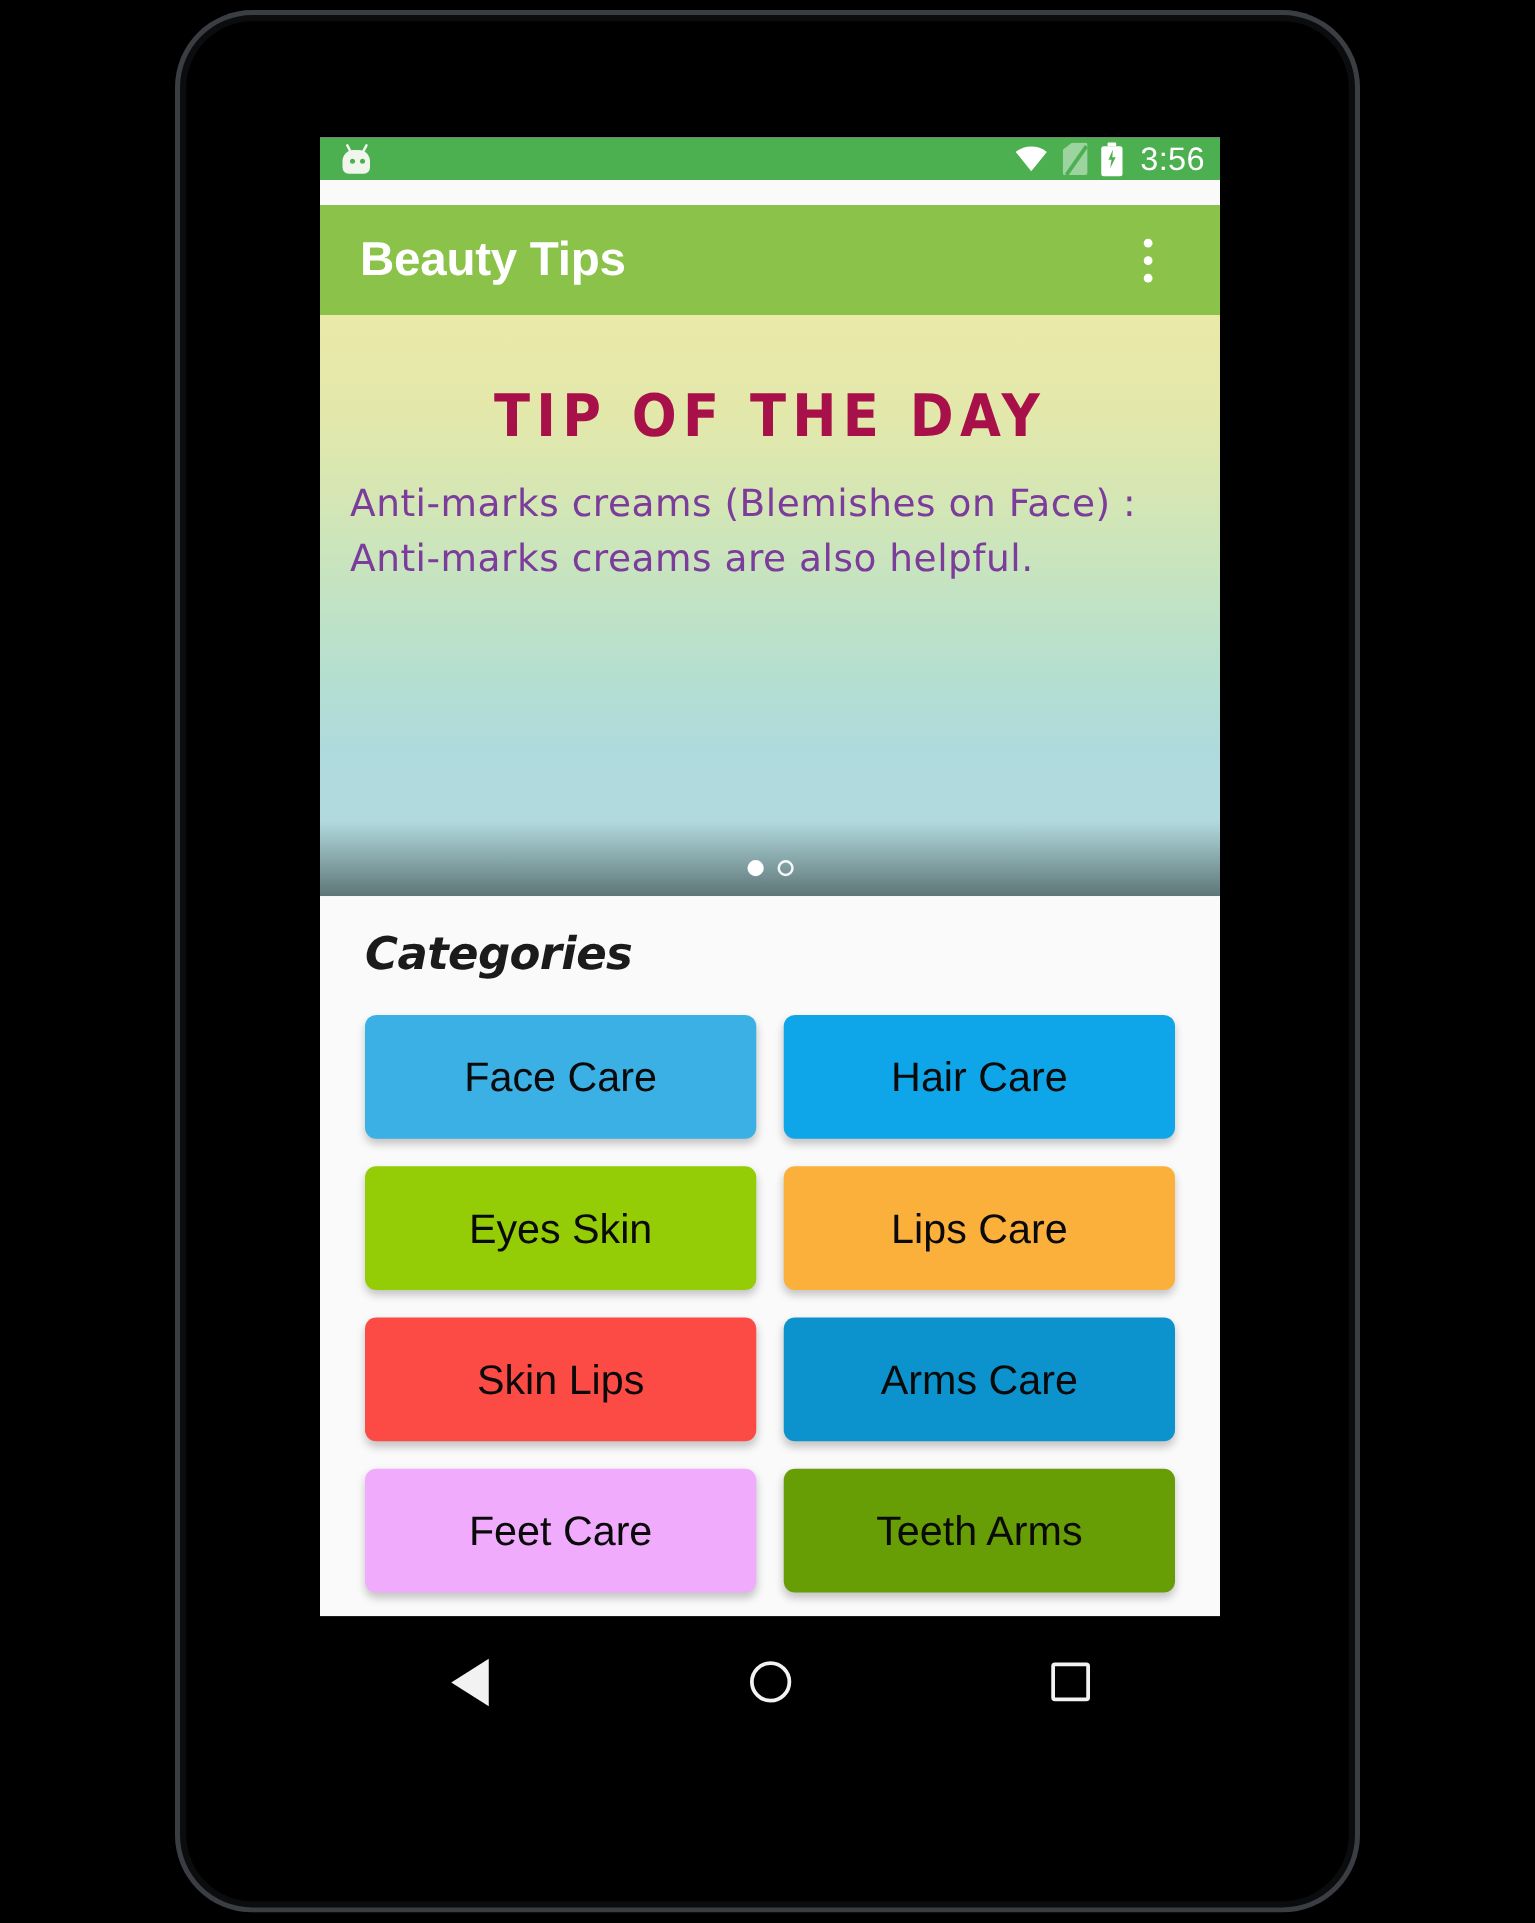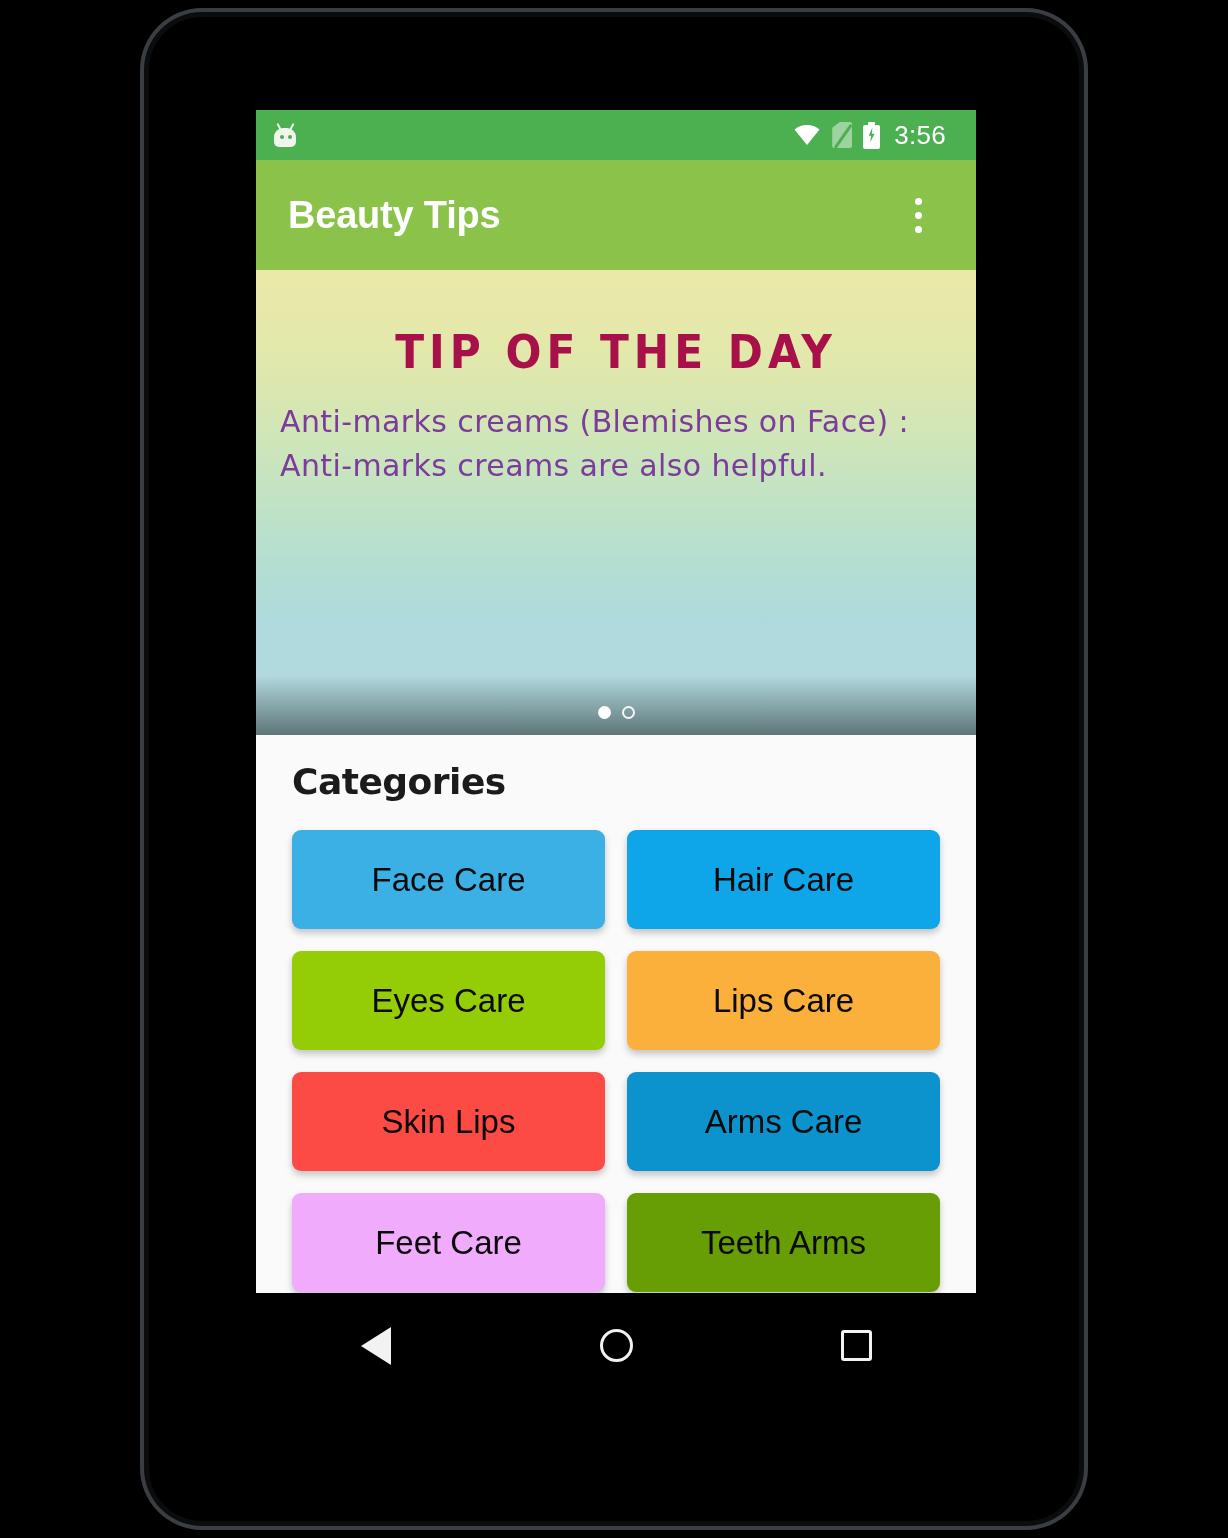--- a/index.html
+++ b/index.html
@@ -27,25 +27,25 @@
     position:absolute;
     left:256px; top:110px;
     width:720px; height:1183px;
     background:#fafafa;
     overflow:hidden;
   }
 
   
   #status-bar {
     position:relative;
-    height:50px;
+    height:34px;
     background:#4CAF50;
     display:flex;
     align-items:center;
-    padding:0 30px 0 16px;
+    padding:0 12px 0 16px;
   }
   .sb-right {
     margin-left:auto;
     display:flex;
     align-items:center;
     gap:11px;
   }
   #status-clock {
     color:#fff;
     font-size:26px;
@@ -97,25 +97,26 @@
   }
   .battery-icon .bolt {
     position:absolute; left:4.5px; top:6px; width:8px; height:15px;
     background:#4CAF50;
     clip-path: polygon(58% 0, 14% 55%, 44% 55%, 30% 100%, 86% 42%, 52% 42%);
   }
 
   
   #app-bar {
     position:relative;
-    height:110px;
+    height:88px;
     background:#8BC34A;
     display:flex;
     align-items:center;
     padding:0 36px 0 32px;
+    margin-top:20px;
   }
   #app-title {
     color:#fff;
     font-size:38px;
     font-weight:700;
     letter-spacing:-.2px;
   }
   #overflow-menu {
     margin-left:auto;
     width:44px; height:52px;
@@ -183,20 +184,21 @@
   #categories-section {
     position:relative;
     background:#fafafa;
     padding:26px 36px 0 36px;
     height:626px;
   }
   #categories-heading {
     color:#1b1b1b;
     font-size:36px;
     font-weight:700;
+    font-style:italic;
     font-family:"DejaVu Sans", sans-serif;
     letter-spacing:-.5px;
     margin-bottom:28px;
   }
   #category-grid {
     display:grid;
     grid-template-columns:1fr 1fr;
     column-gap:22px;
     row-gap:22px;
   }
@@ -298,21 +300,21 @@
       <span class="dot active"></span>
       <span class="dot inactive"></span>
     </div>
   </div>
 
   <div id="categories-section">
     <div id="categories-heading">Categories</div>
     <div id="category-grid">
         <button class="category-button" style="background: rgb(59, 176, 229);">Face Care</button>
         <button class="category-button" style="background: #0ea5e9;">Hair Care</button>
-        <button class="category-button" style="background: rgb(148, 204, 6);">Eyes Care</button>
+        <button class="category-button" style="background: rgb(148, 204, 6);">Eyes Skin</button>
         <button class="category-button" style="background: rgb(251, 176, 59);">Lips Care</button>
         <button class="category-button" style="background: rgb(252, 75, 69);">Skin Lips</button>
         <button class="category-button" style="background: rgb(12, 147, 206);">Arms Care</button>
         <button class="category-button" style="background: #f0abfc;">Feet Care</button>
         <button class="category-button" style="background: rgb(103, 157, 5);">Teeth Arms</button>
       </div>
   </div>
 
 </div>
 

